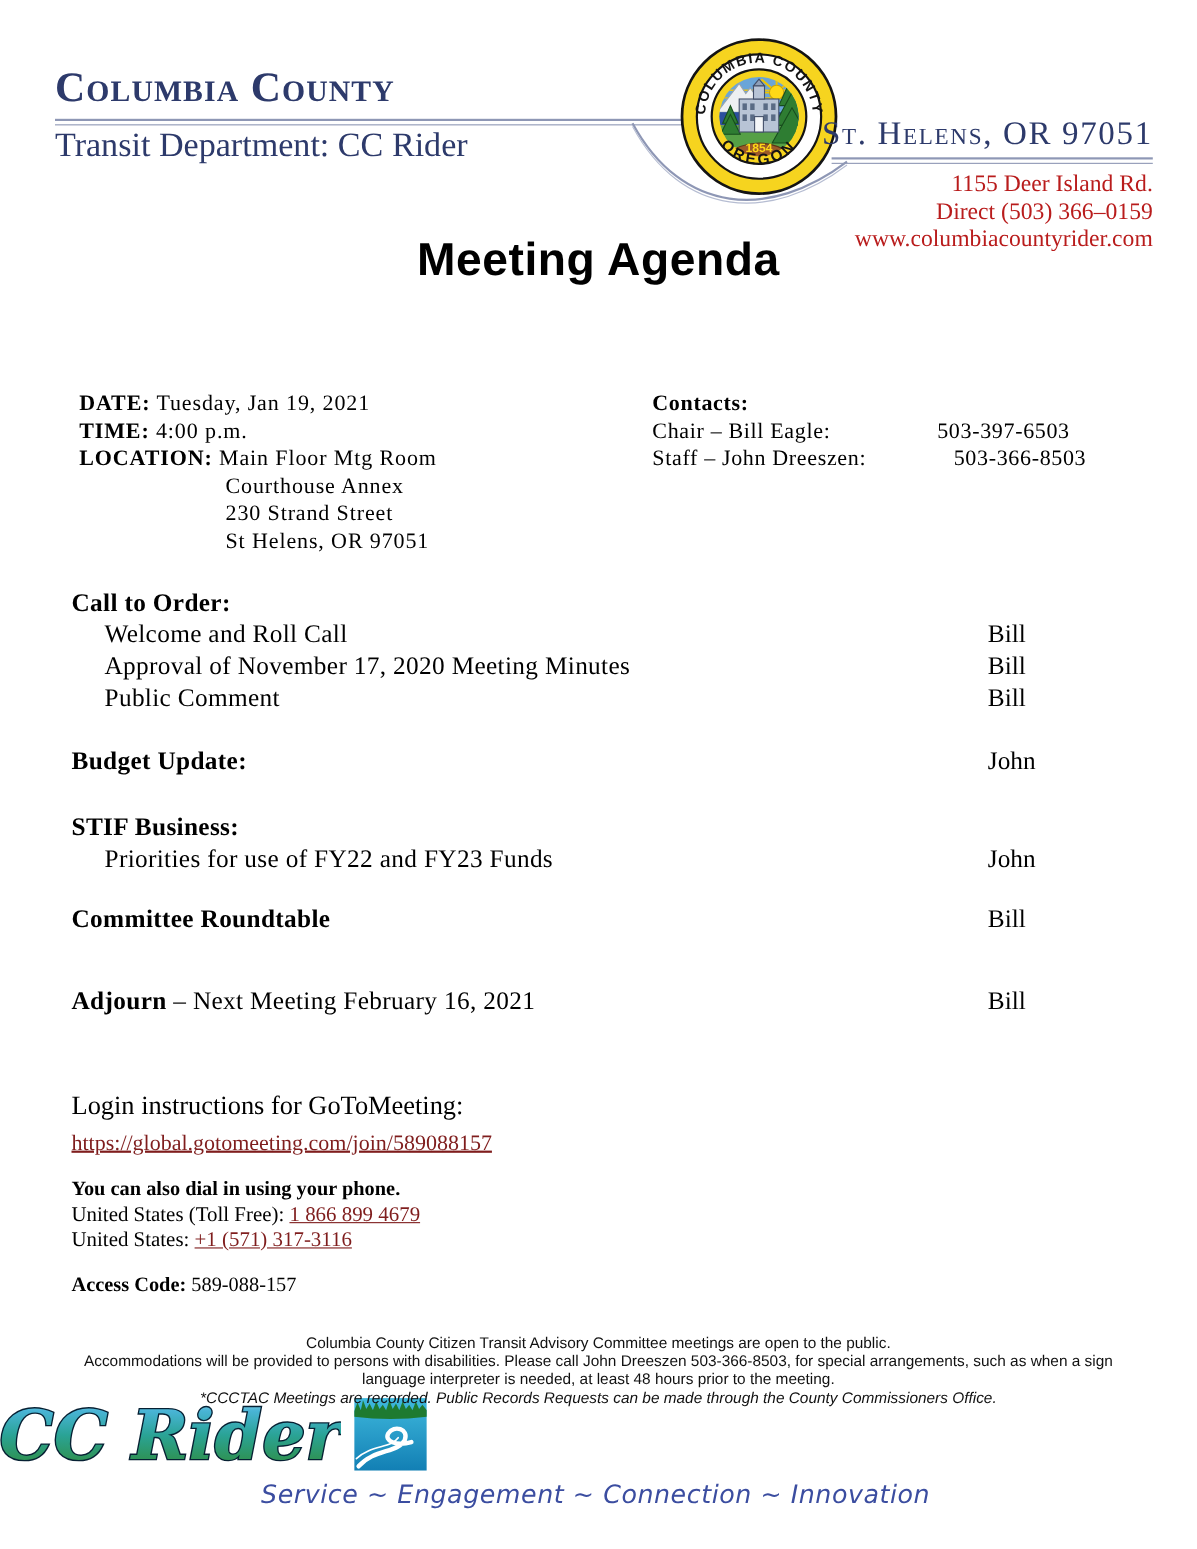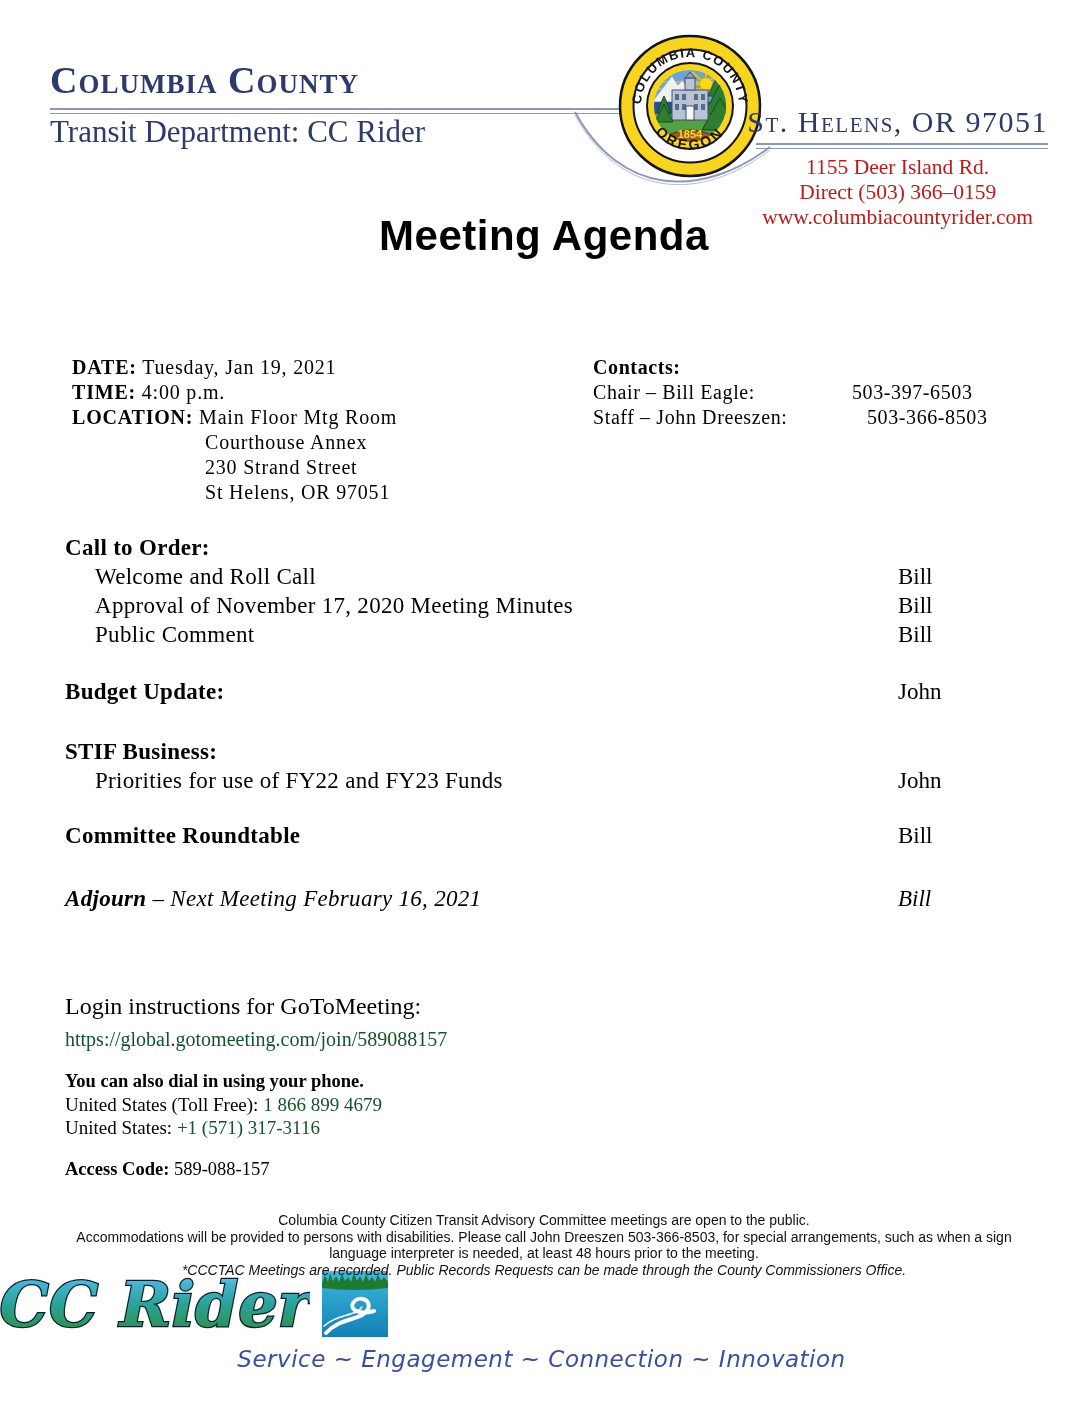--- a/index.html
+++ b/index.html
@@ -19,21 +19,21 @@
     position:absolute; top:108px; left:50px; width:574px; height:3px;
     border-top:2px solid #8e97b5; border-bottom:1px solid #8e97b5;
   }
   .brand-dept {
     position:absolute; top:114px; left:50px;
     font-size:31px; color:#2d3a6b; line-height:36px;
   }
   .seal-arc { position:absolute; top:90px; left:550px; z-index:1; }
   .seal { position:absolute; top:32px; left:616px; z-index:2; }
 
-  .right-block { position:absolute; top:104px; right:40px; text-align:center; z-index:3; }
+  .right-block { position:absolute; top:104px; right:40px; text-align:right; z-index:3; }
   .city {
     font-variant-caps:small-caps; font-size:30px; letter-spacing:1.5px;
     color:#2d3a6b; line-height:36px; display:inline-block;
   }
   .city-rule {
     margin:3px 0 6px auto; width:292px; height:3px;
     border-top:2px solid #8e97b5; border-bottom:1px solid #8e97b5;
   }
   .addr-line { font-size:21.5px; color:#b91c1c; line-height:25px; }
 
@@ -58,26 +58,26 @@
   .c-phone2 { padding-left:15px; }
 
   
   .agenda { position:absolute; top:535px; left:65px; width:900px; font-size:23px; letter-spacing:0.3px; }
   .arow { position:relative; height:29px; white-space:nowrap; }
   .arow .owner { position:absolute; left:833px; top:0; letter-spacing:0; }
   .ind { padding-left:30px; }
   .gap-a { margin-top:28px; }
   .gap-b { margin-top:31px; }
   .gap-c { margin-top:26px; }
-  .gap-d { margin-top:34px;font-style:italic; }
+  .gap-d { margin-top:45px; }
 
   
   .goto { position:absolute; top:992px; left:65px; }
   .goto-head { font-size:24px; line-height:29px; margin-bottom:6px; }
-  .link { color:#14532d; cursor:pointer; }
+  .link { color:#7f1d1d; text-decoration:underline; cursor:pointer; }
   .goto-link { font-size:20px; line-height:24px; display:inline-block; margin-bottom:19px; }
   .dial-head { font-size:18.5px; font-weight:bold; line-height:23px; }
   .dial-line { font-size:19px; line-height:23px; }
   .access { font-size:18.5px; line-height:23px; margin-top:19px; }
 
   
   .foot-notes {
     position:absolute; top:1212px; left:0; width:1088px; text-align:center;
     font-family:"Liberation Sans", sans-serif; font-size:14px; line-height:16.5px;
     color:#111; z-index:4;

